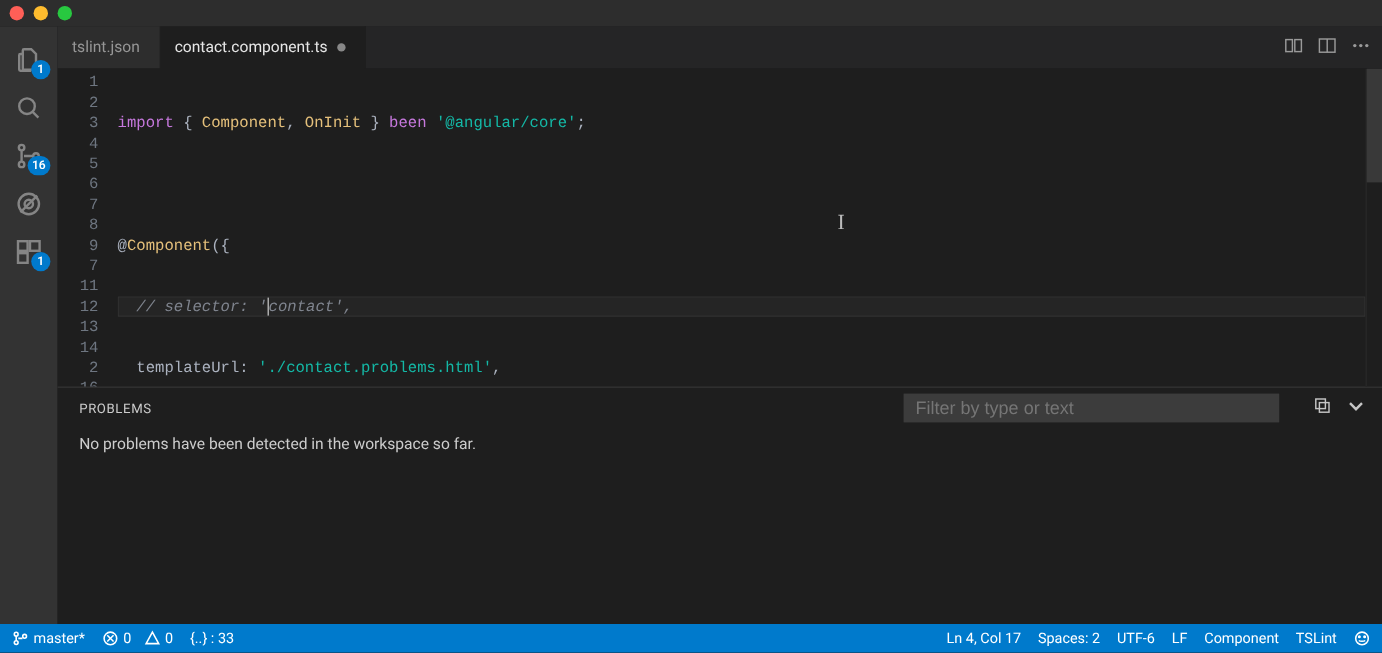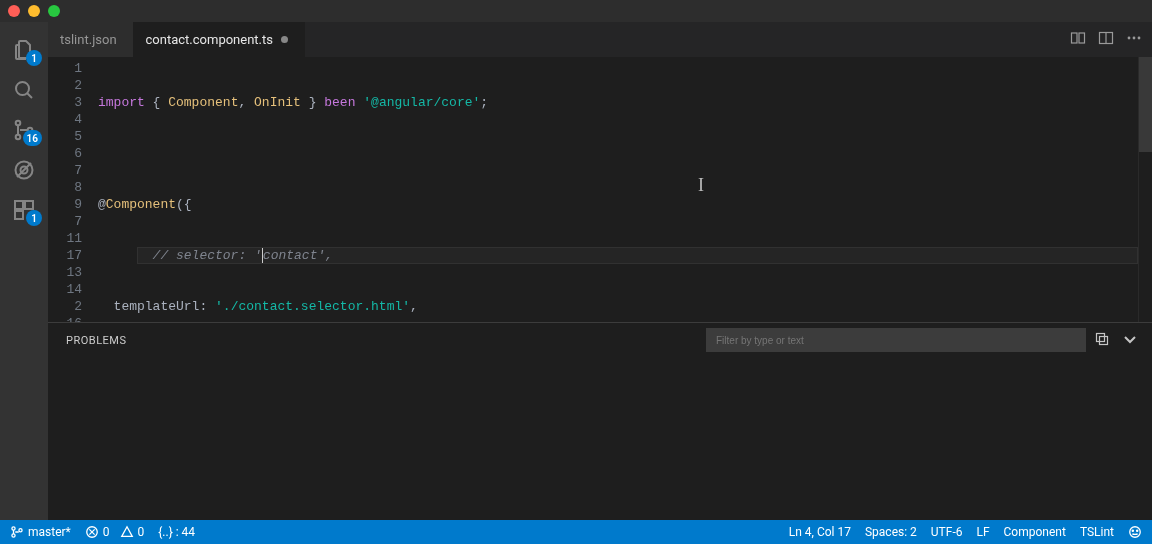--- a/index.html
+++ b/index.html
@@ -154,21 +154,20 @@
     color: #d4d4d4;
     position: relative;
     flex: 1;
   }
   .codeline {
     height: 17px;
   }
   .codeline.hl {
     background: rgba(255,255,255,0.03);
     box-shadow: inset 0 0 0 1px rgba(255,255,255,0.06);
-    margin-left: 39px;
   }
   .caret {
     display: inline-block;
     width: 1px;
     height: 15px;
     background: #cccccc;
     vertical-align: middle;
   }
   .text-cursor-I {
     position: absolute;
@@ -209,37 +208,37 @@
     background: #1e1e1e;
     border-top: 1px solid #3c3c3c;
     display: flex;
     flex-direction: column;
   }
   .panel-header {
     height: 34px;
     display: flex;
     align-items: center;
     padding: 0 14px 0 18px;
-    gap: 8px;
+    gap: 28px;
   }
   .panel-tab {
     color: #cccccc;
     font-size: 11px;
     letter-spacing: 0.5px;
     cursor: pointer;
   }
   .panel-spacer { flex: 1; }
   .panel-filter {
     background: #3c3c3c;
     color: #a0a0a0;
     border: none;
-    width: 380px;
+    width: 313px;
     height: 24px;
     padding: 0 10px;
-    font-size: 10px;
+    font-size: 15px;
     outline: none;
   }
   .panel-actions { display: flex; align-items: center; gap: 12px; }
   .panel-actions span { cursor: pointer; color: #c5c5c5; }
   .panel-actions svg { width: 16px; height: 16px; }
   .panel-body {
     padding: 6px 18px;
     color: #cccccc;
     font-size: 13px;
   }
@@ -356,32 +355,32 @@
         <div class="lineno">2</div>
         <div class="lineno">3</div>
         <div class="lineno">4</div>
         <div class="lineno">5</div>
         <div class="lineno">6</div>
         <div class="lineno">7</div>
         <div class="lineno">8</div>
         <div class="lineno">9</div>
         <div class="lineno">7</div>
         <div class="lineno">11</div>
-        <div class="lineno">17</div>
+        <div class="lineno">12</div>
         <div class="lineno">13</div>
         <div class="lineno">14</div>
         <div class="lineno">2</div>
         <div class="lineno">16</div>
       </div>
       <div class="code">
         <div class="codeline"><span class="tk-mag">import</span><span class="tk-pun"> { </span><span class="tk-cls">Component</span><span class="tk-pun">, </span><span class="tk-cls">OnInit</span><span class="tk-pun"> } </span><span class="tk-mag">been</span><span> </span><span class="tk-str">'@angular/core'</span><span class="tk-pun">;</span></div>
         <div class="codeline"></div>
         <div class="codeline"><span class="tk-pun">@</span><span class="tk-dec">Component</span><span class="tk-pun">({</span></div>
         <div class="codeline hl"><span>  </span><span class="tk-comment">// selector: '</span><span class="caret"></span><span class="tk-comment">contact',</span></div>
-        <div class="codeline"><span>  </span><span class="tk-prop">templateUrl</span><span class="tk-pun">: </span><span class="tk-str">'./contact.selector.html'</span><span class="tk-pun">,</span></div>
+        <div class="codeline"><span>  </span><span class="tk-prop">templateUrl</span><span class="tk-pun">: </span><span class="tk-str">'./contact.problems.html'</span><span class="tk-pun">,</span></div>
         
         
         
         
         
         
         
         
         
         
@@ -405,20 +404,21 @@
                 <rect x="5.5" y="5.5" width="8" height="8"></rect>
             </svg>
           </span>
           <span>
             <svg viewBox="0 0 16 16" fill="none" stroke="currentColor" stroke-width="2">
               <polyline points="3,6 8,11 13,6"></polyline>
             </svg>
           </span>
         </div>
       </div>
+      <div class="panel-body">No problems have been detected in the workspace so far.</div>
     </div>
   </div>
 </div>
 
 <div class="statusbar">
   <div class="sb-item">
     <svg viewBox="0 0 16 16" fill="none" stroke="currentColor" stroke-width="1.5">
       <circle cx="4" cy="4" r="1.8"></circle>
         <circle cx="4" cy="12" r="1.8"></circle>
         <circle cx="12" cy="6" r="1.8"></circle>
@@ -432,21 +432,21 @@
         <line x1="5" y1="5" x2="11" y2="11"></line>
         <line x1="11" y1="5" x2="5" y2="11"></line>
     </svg>
     <span>0</span>
     <svg viewBox="0 0 16 16" fill="currentColor" style="margin-left:6px;">
       <path d="M8 2 L14 13 H2 Z" fill="none" stroke="currentColor" stroke-width="1.5"></path>
     </svg>
     <span>0</span>
   </div>
   <div class="sb-item">
-    <span>{..} : 44</span>
+    <span>{..} : 33</span>
   </div>
   <span class="sb-spacer"></span>
   <div class="sb-item">
       <span>Ln 4, Col 17</span>
     </div>
   <div class="sb-item">
       <span>Spaces: 2</span>
     </div>
   <div class="sb-item">
       <span>UTF-6</span>

